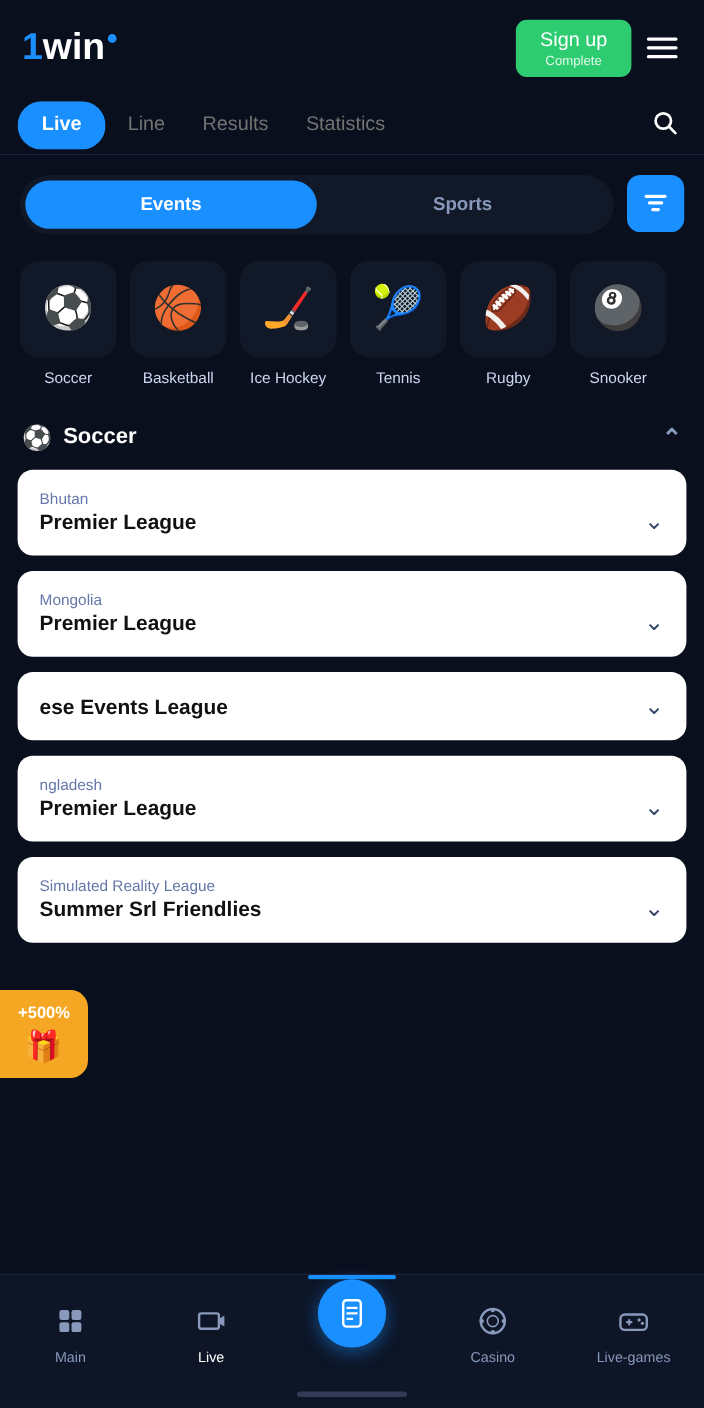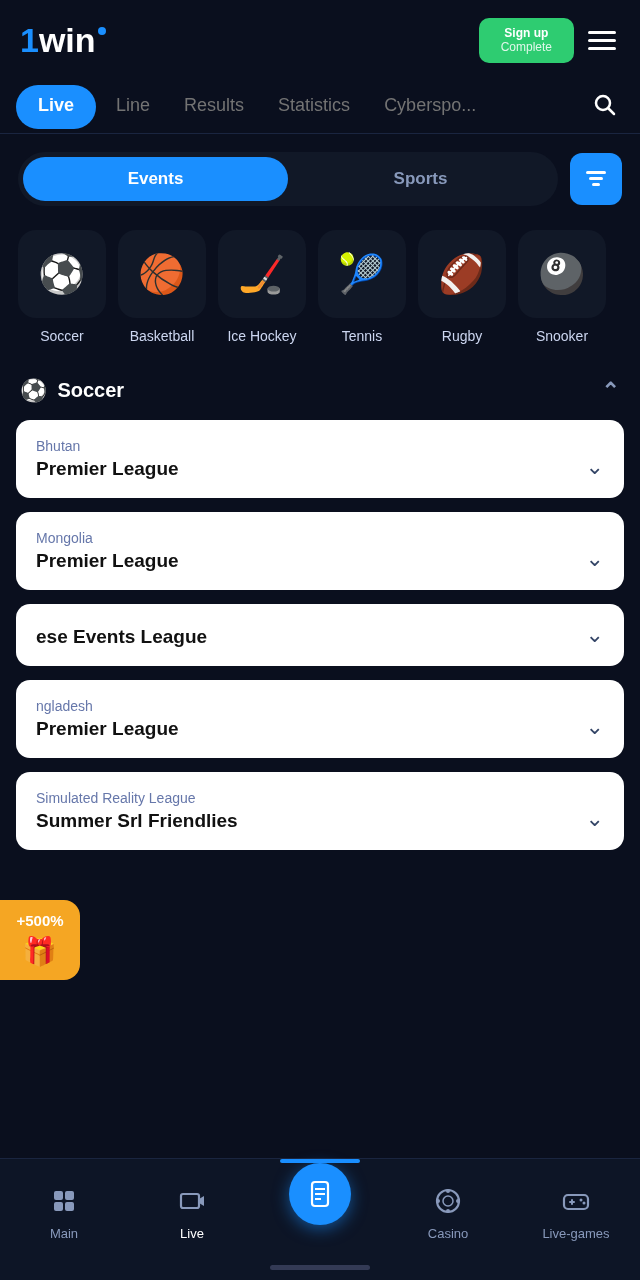--- a/index.html
+++ b/index.html
@@ -65,22 +65,22 @@
       border-radius: 10px;
       padding: 8px 22px;
       font-size: 17px;
       cursor: pointer;
       display: flex;
       flex-direction: column;
       align-items: center;
       line-height: 1.2;
     }
     .signup-btn .main-text {
-      font-size: 12px;
-      font-weight: 700;
+      font-size: 18px;
+      font-weight: 400;
     }
     .signup-btn .sub-text {
       font-size: 12px;
       opacity: 0.85;
     }
     .menu-btn {
       background: none;
       border: none;
       color: #fff;
       font-size: 26px;
@@ -135,21 +135,20 @@
       border: none;
       color: #fff;
       font-size: 22px;
       cursor: pointer;
       padding: 8px;
     }
 
     
     .toggle-row {
       display: flex;
-      align-items: center;
       padding: 18px 18px;
       gap: 12px;
     }
     .toggle-container {
       display: flex;
       background: #111827;
       border-radius: 30px;
       padding: 5px;
       flex: 1;
     }
@@ -403,21 +402,20 @@
       <span></span>
     </button>
   </div>
 </div>
 
 <div class="nav-tabs">
   <button class="nav-tab active">Live</button>
   <button class="nav-tab">Line</button>
   <button class="nav-tab">Results</button>
   <button class="nav-tab">Statistics</button>
-  <button class="nav-tab">Cyberspo...</button>
   <button class="search-icon-btn">
     <svg width="24" height="24" viewBox="0 0 24 24" fill="none">
       <circle cx="11" cy="11" r="7" stroke="white" stroke-width="2.5"></circle>
       <line x1="16.5" y1="16.5" x2="22" y2="22" stroke="white" stroke-width="2.5" stroke-linecap="round"></line>
     </svg>
   </button>
 </div>
 
 <div class="main-content">
 

